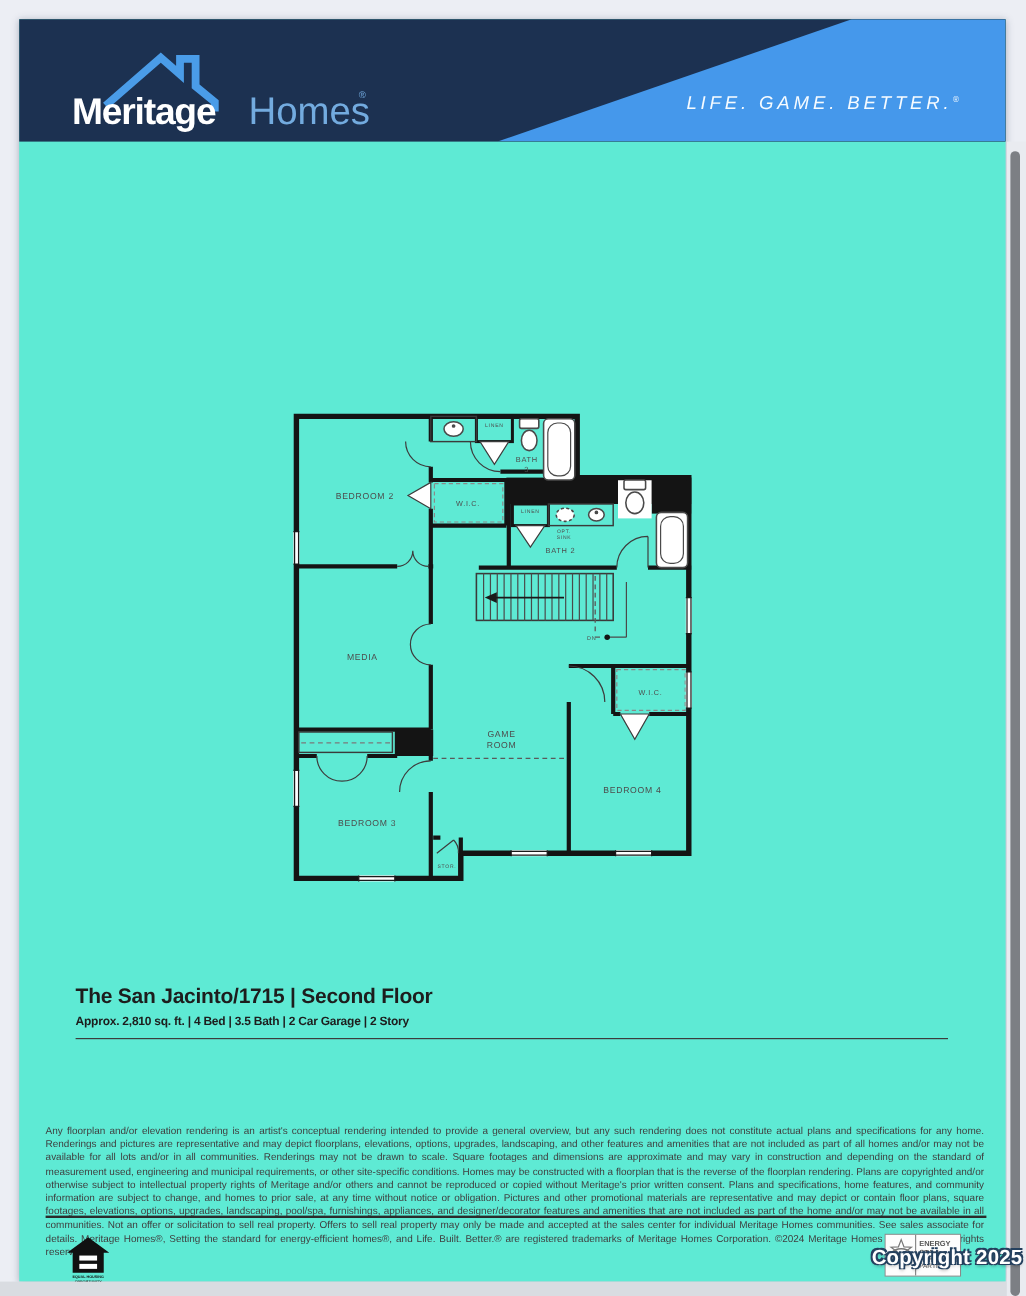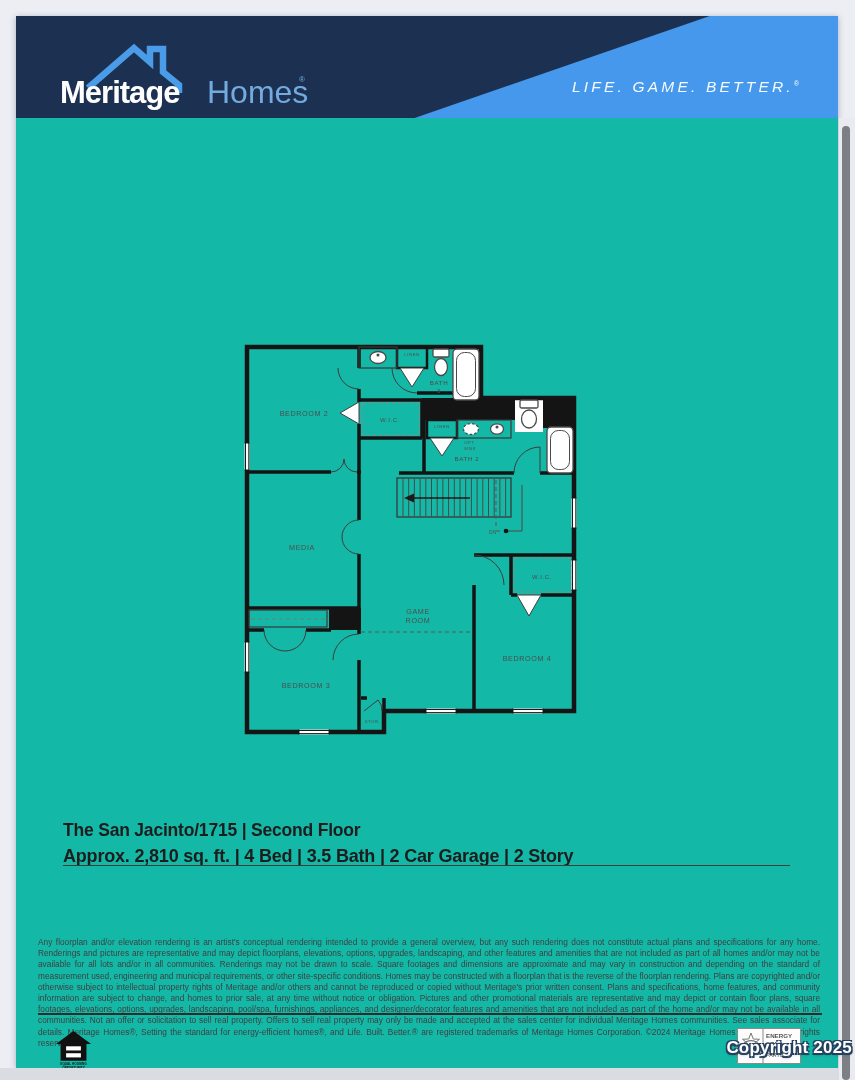--- a/index.html
+++ b/index.html
@@ -2,40 +2,40 @@
 <html><head>
 <meta charset="utf-8">
 <style>
   html,body{margin:0;padding:0;}
   body{
     width:855px;height:1080px;position:relative;overflow:hidden;
     background:#eceef4;font-family:"Liberation Sans",sans-serif;
   }
   .page{
     position:absolute;left:16px;top:16px;width:822px;height:1052px;
-    background:#14b8a6;box-shadow:0 1px 6px rgba(50,60,90,.35);
+    background:#5eead4;box-shadow:0 1px 6px rgba(50,60,90,.35);
   }
   
   .banner{position:absolute;left:0;top:0;width:822px;height:102px;background:#1c3151;overflow:hidden;}
   .banner-diagonal{
     position:absolute;inset:0;background:#4598eb;
     clip-path:polygon(48.5% 100%,84.4% 0,100% 0,100% 100%);
   }
   .logo-svg{position:absolute;left:44px;top:20px;}
   .tagline{
     position:absolute;left:556px;top:62px;width:226px;text-align:center;
     color:#f6fbff;font-style:italic;font-weight:500;font-size:15.5px;letter-spacing:3.2px;white-space:nowrap;
   }
   .tagline sup{font-size:7px;letter-spacing:0;}
   
   .floorplan{position:absolute;left:218px;top:324px;width:345px;height:400px;}
   
   .title-block{position:absolute;left:47px;top:804px;width:740px;color:#1d1d1d;}
   .fp-title{font-size:17.5px;font-weight:bold;letter-spacing:-.2px;}
-  .fp-subtitle{font-size:18px;font-weight:bold;margin-top:5px;letter-spacing:-.2px;}
+  .fp-subtitle{font-size:10px;font-weight:bold;margin-top:5px;letter-spacing:-.2px;}
   .title-rule{position:absolute;left:47px;top:849px;width:727px;border-top:1.5px solid #3c3c3c;}
   
   .disclaimer{
     position:absolute;left:22px;top:921px;width:782px;
     font-size:8.3px;line-height:11.2px;color:#3f3f3f;text-align:justify;letter-spacing:0;
   }
   .footer-rule{position:absolute;left:22px;top:997px;width:784px;border-top:2px solid #2b2b2b;}
   
   .equal-housing{position:absolute;left:39px;top:1014px;}
   .energy-star{position:absolute;left:721px;top:1012px;}

